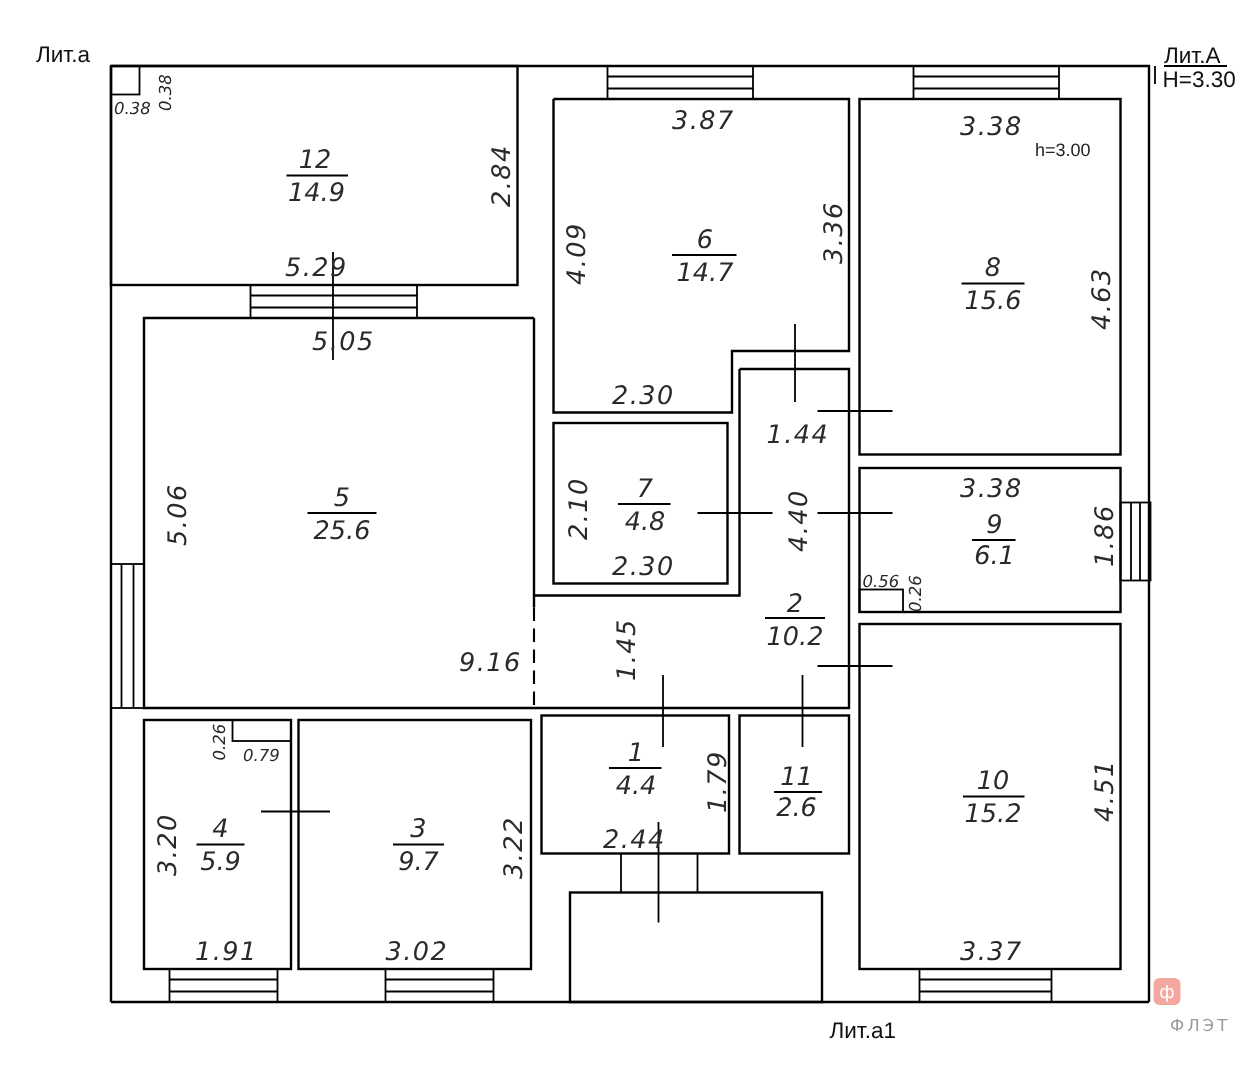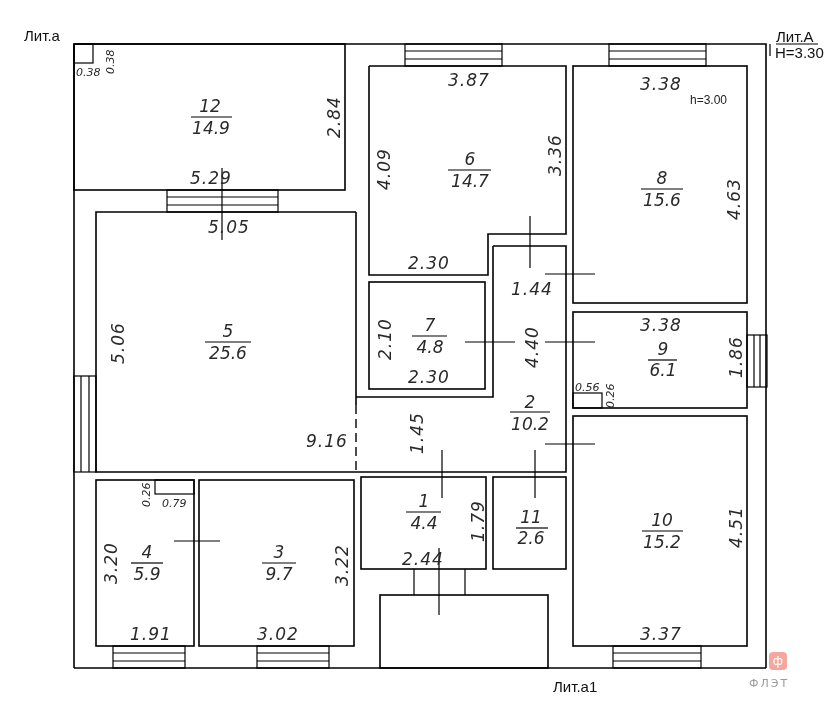--- a/index.html
+++ b/index.html
@@ -231,15 +231,15 @@
   <text class="lbl" x="24" y="41">Лит.a</text>
   <text class="lbl" x="776" y="42">Лит.А</text>
   <line class="thin" x1="776" y1="44" x2="818" y2="44"></line>
   <text class="lbl" x="775" y="58">H=3.30</text>
   <text class="lbl" x="553" y="692">Лит.a1</text>
 </svg>
 
 <div class="wm" style="left:769px; top:652px; width:18px; height:18px; background:#f4a79f; border-radius:4px; color:#fff; font-size:12px; text-align:center; line-height:18px;">
   <span>ф</span>
 </div>
-<div class="wm" style="left:749px; top:677px; font-size:11px; letter-spacing:2px; color:#9a9a9a;">
+<div class="wm" style="left:780px; top:677px; font-size:11px; letter-spacing:2px; color:#9a9a9a;">
   <span>ФЛЭТ</span>
 </div>
 
 </body></html>

